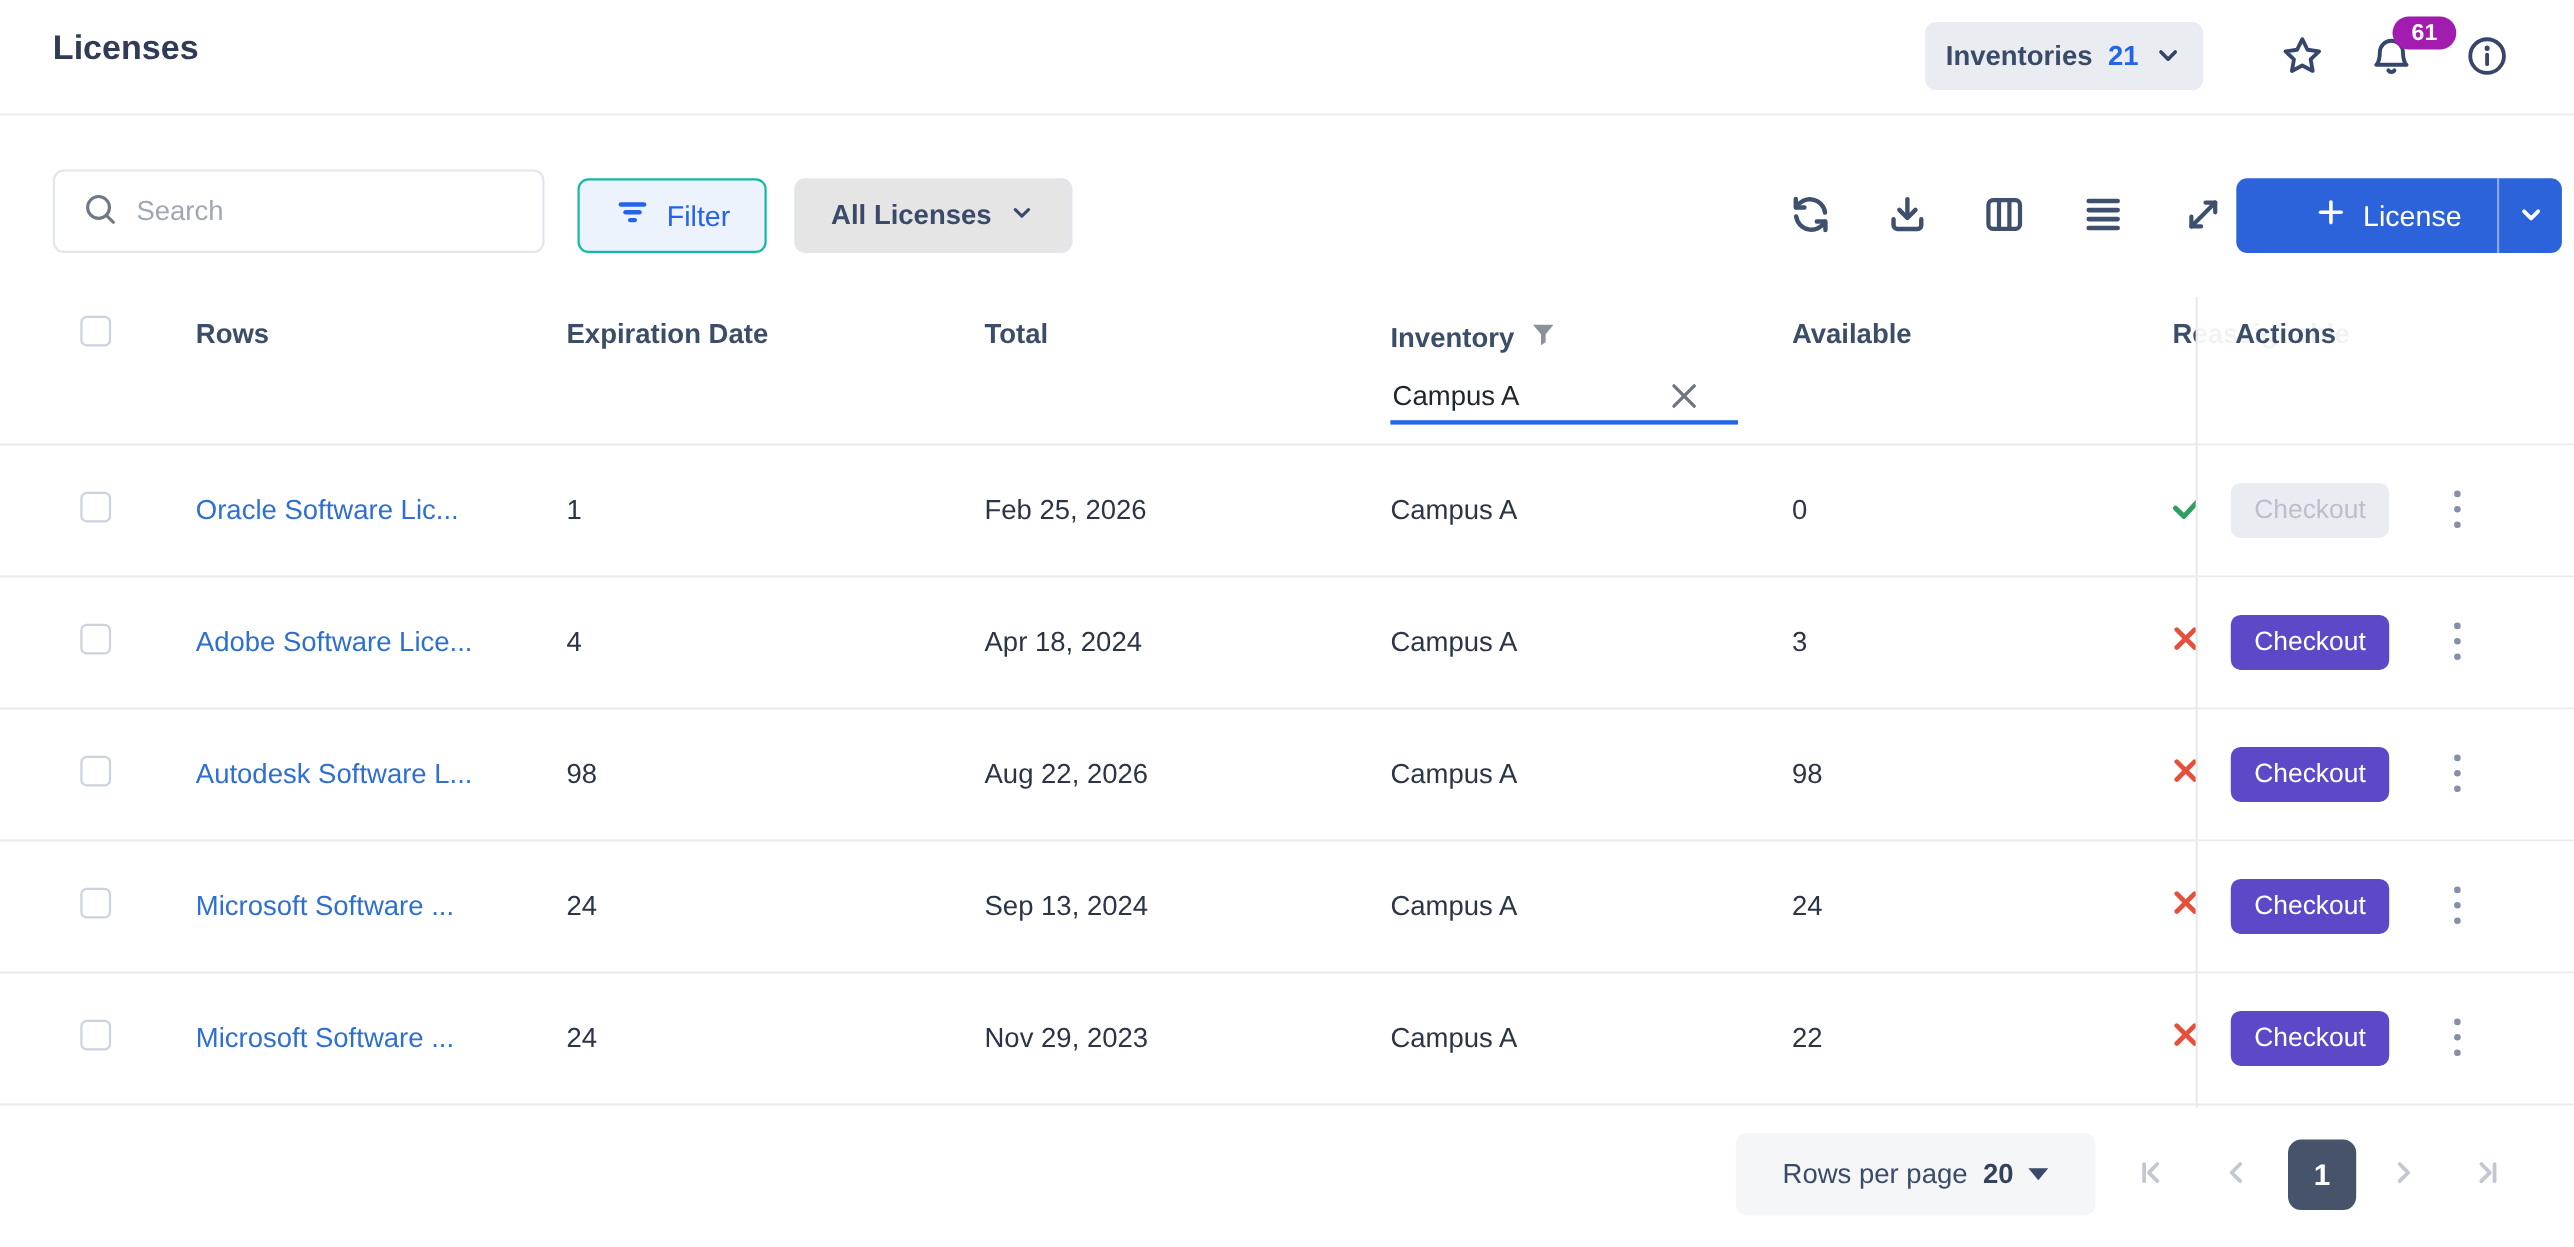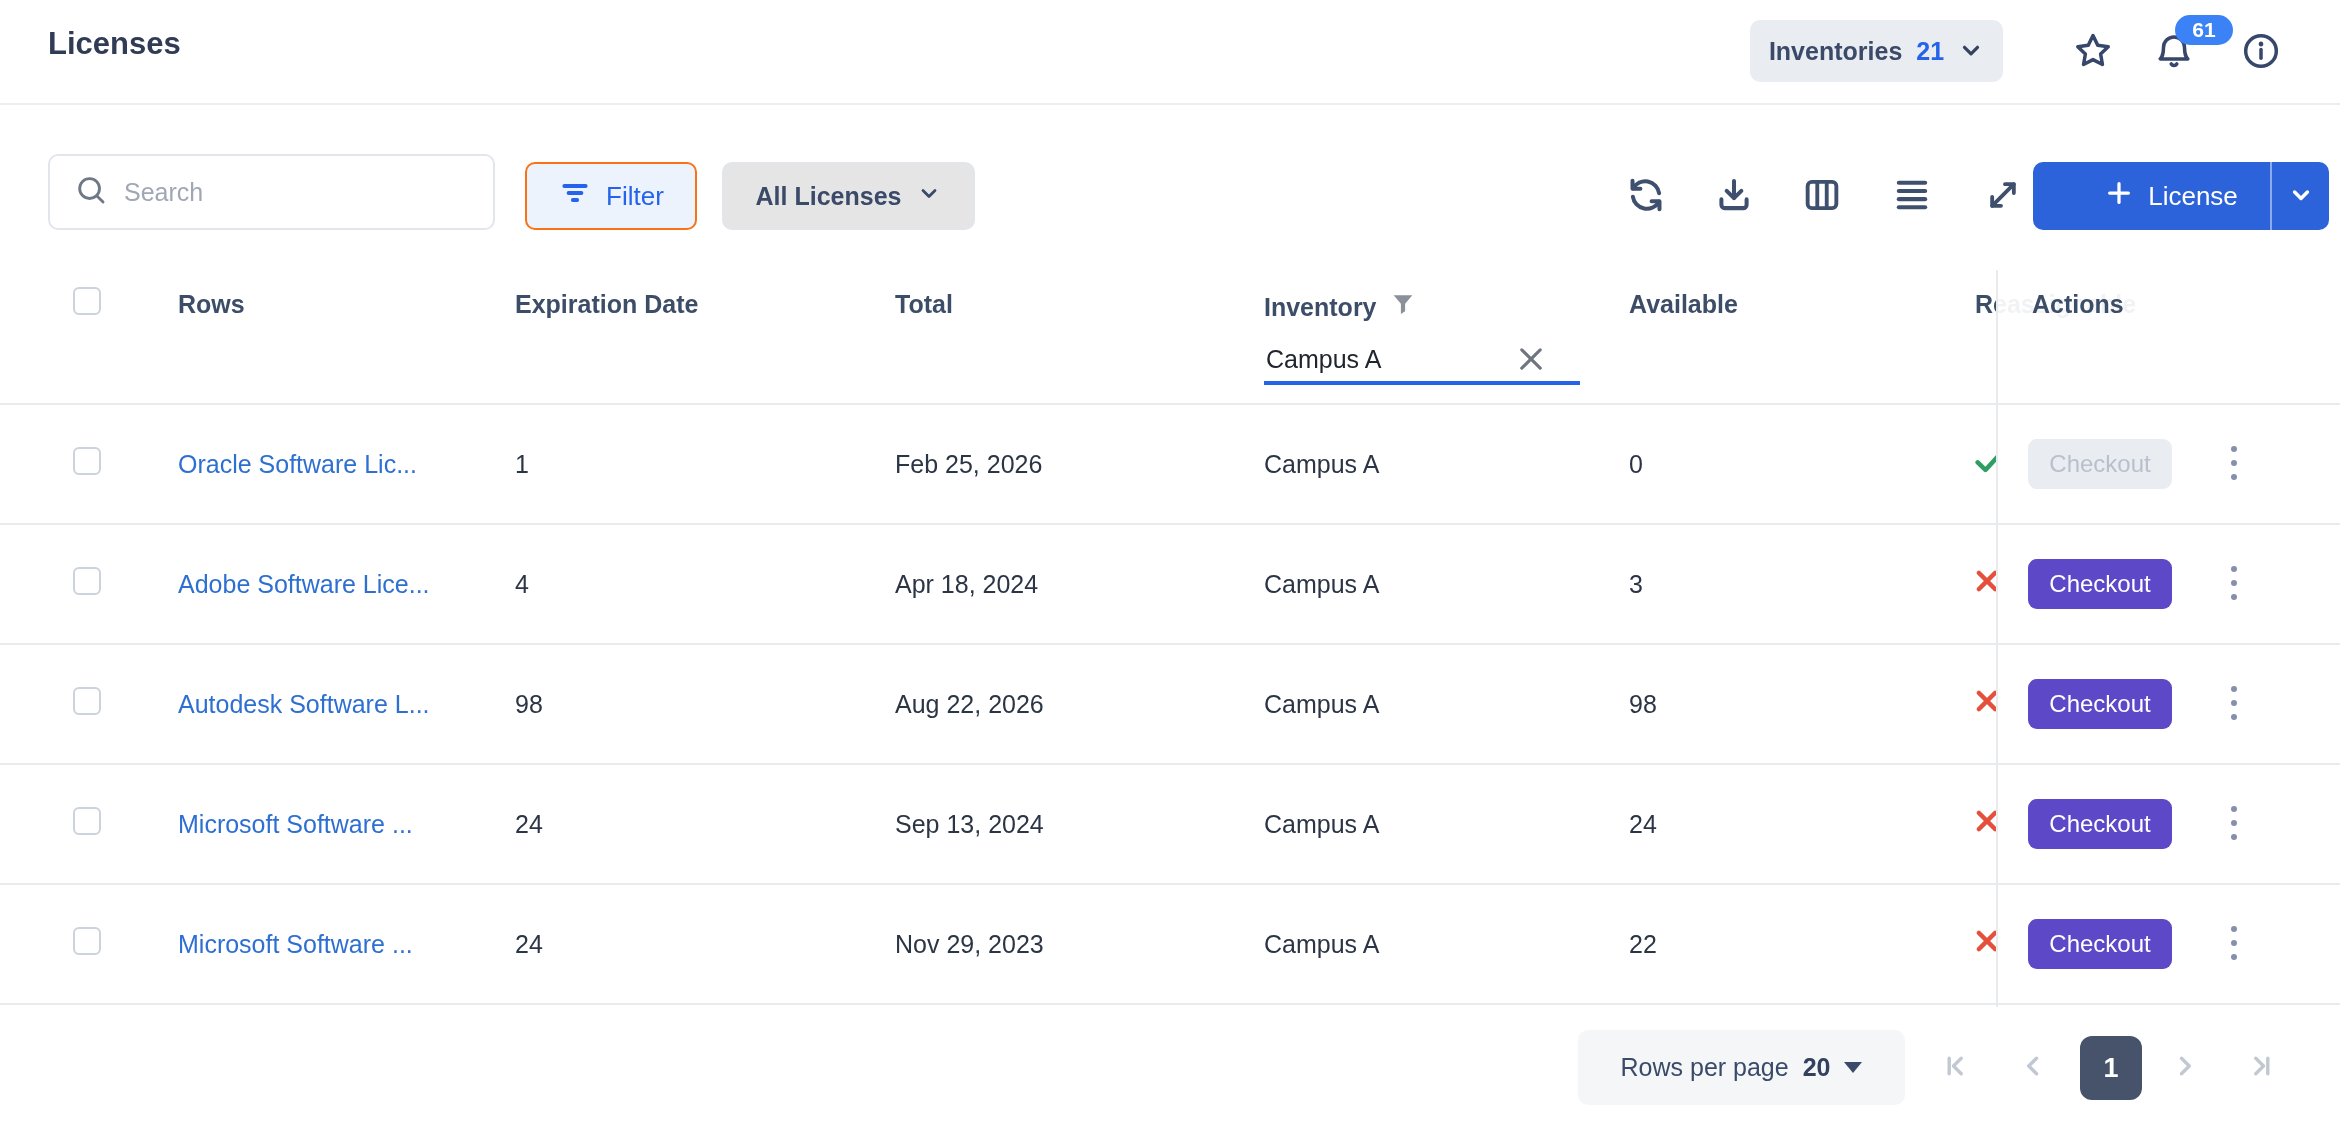--- a/index.html
+++ b/index.html
@@ -13,31 +13,31 @@
   .page-title{position:absolute;left:48px;top:26px;margin:0;font-size:31px;font-weight:600;color:#303c55;}
   .inv-btn{position:absolute;left:1750px;top:20px;width:253px;height:62px;background:#e9edf2;
            border-radius:10px;display:flex;align-items:center;justify-content:center;gap:14px;}
   .inv-label{font-size:25px;font-weight:700;color:#3a4a68;}
   .inv-count{font-size:25px;font-weight:600;color:#2563eb;}
   .icon-btn{display:flex;align-items:center;justify-content:center;width:44px;height:44px;}
   .tb-star{position:absolute;left:2071px;top:30px;}
   .tb-bell{position:absolute;left:2152px;top:30px;}
   .tb-info{position:absolute;left:2239px;top:30px;}
   .badge{position:absolute;left:23px;top:-15px;height:30px;min-width:32px;padding:0 13px;
-         background:#3b82f6;border-radius:16px;color:#fff;font-size:21px;font-weight:700;
+         background:#a21caf;border-radius:16px;color:#fff;font-size:21px;font-weight:700;
          display:flex;align-items:center;justify-content:center;}
 
   
   .search-box{position:absolute;left:48px;top:154px;width:447px;height:76px;border:2px solid #e2e6eb;
               border-radius:10px;box-sizing:border-box;display:flex;align-items:center;}
   .search-box svg{margin-left:24px;flex:0 0 auto;}
   .search-box input{flex:1;border:none;outline:none;font-size:25px;color:#2c3545;margin-left:14px;
                     font-family:inherit;background:transparent;}
   .search-box input::placeholder{color:#a0a7b4;}
-  .filter-btn{position:absolute;left:525px;top:162px;width:172px;height:68px;border:2px solid #f97316;
+  .filter-btn{position:absolute;left:525px;top:162px;width:172px;height:68px;border:2px solid #14b8a6;
               background:#edf3fd;border-radius:10px;box-sizing:border-box;display:flex;align-items:center;
               justify-content:center;gap:14px;font-size:26px;color:#2563eb;font-weight:500;}
   .scope-btn{position:absolute;left:722px;top:162px;width:253px;height:68px;border:2px solid #e2e6eb;
              background:#e5e5e5;border-radius:10px;box-sizing:border-box;display:flex;align-items:center;
              justify-content:center;gap:16px;font-size:25px;font-weight:600;color:#3a4a68;}
   .tool-ic{position:absolute;top:174px;}
   .ic-refresh{left:1624px;} .ic-download{left:1712px;} .ic-columns{left:1800px;}
   .ic-density{left:1890px;} .ic-expand{left:1981px;}
   .split-btn{position:absolute;left:2033px;top:162px;width:257px;height:68px;border-radius:10px;
              background:#2c63da;display:flex;overflow:hidden;padding-left:39px;}

